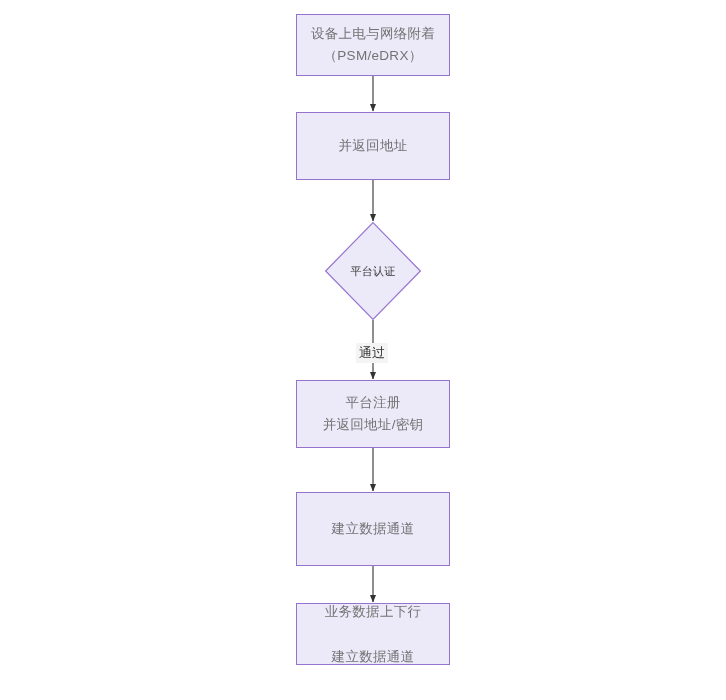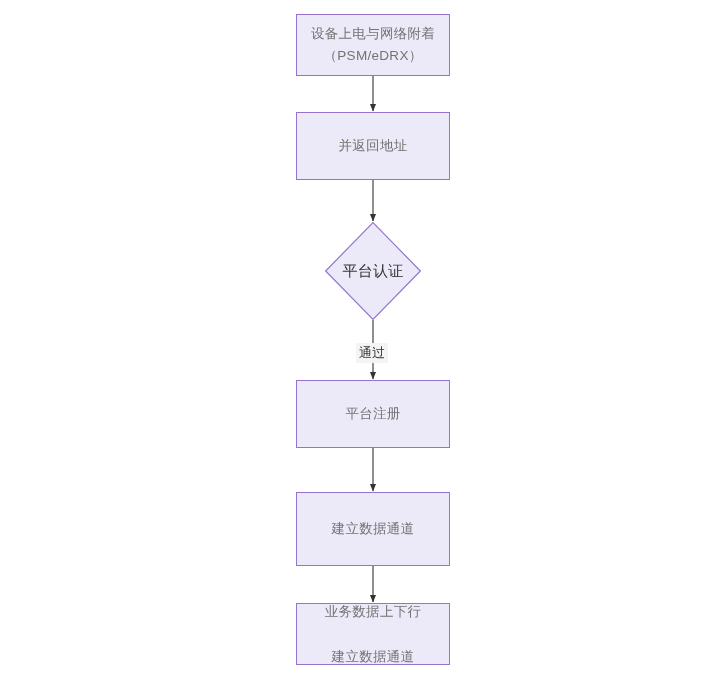--- a/index.html
+++ b/index.html
@@ -65,21 +65,21 @@
     position: absolute;
     left: 0;
     top: 0;
     width: 100%;
     height: 100%;
   }
   .decision-label {
     position: relative;
     z-index: 2;
     color: #333333;
-    font-size: 15px;
+    font-size: 11px;
     line-height: 20px;
     text-align: center;
     white-space: nowrap;
     letter-spacing: 0.3px;
   }
 
   
   .edge-label {
     position: absolute;
     background: #f4f4f4;
@@ -125,20 +125,21 @@
     <svg class="decision-shape" viewBox="0 0 96 98" preserveAspectRatio="none" xmlns="http://www.w3.org/2000/svg">
       <polygon points="48,0.6 95.4,49 48,97.4 0.6,49" fill="#ece9f8" stroke="#9673d0" stroke-width="1.2"></polygon>
     </svg>
     <span class="decision-label">平台认证</span>
   </div>
 
   <div class="edge-label" style="left:356px; top:343px;">通过</div>
 
   <div class="node" style="left:296px; top:380px; width:154px; height:68px;">
     <span class="line">平台注册</span>
+    <span class="line">并返回地址/密钥</span>
   </div>
 
   <div class="node" style="left:296px; top:492px; width:154px; height:74px;">
     <span class="line">建立数据通道</span>
   </div>
 
   <div class="node" style="left:296px; top:603px; width:154px; height:62px;gap:23px;">
     <span class="line">业务数据上下行</span>
     <span class="line">建立数据通道</span>
   </div>

